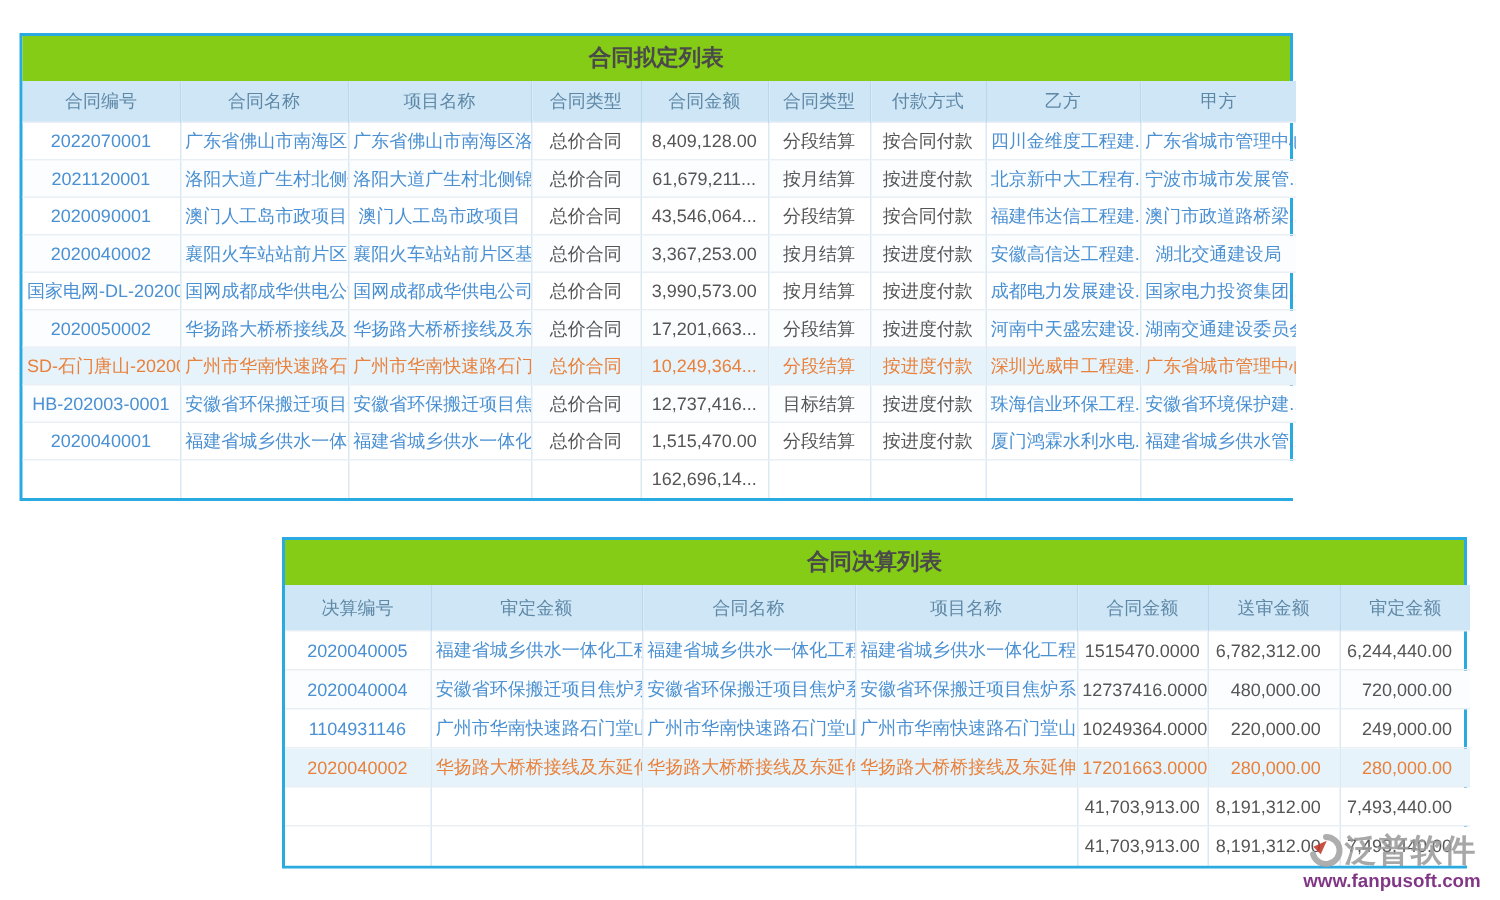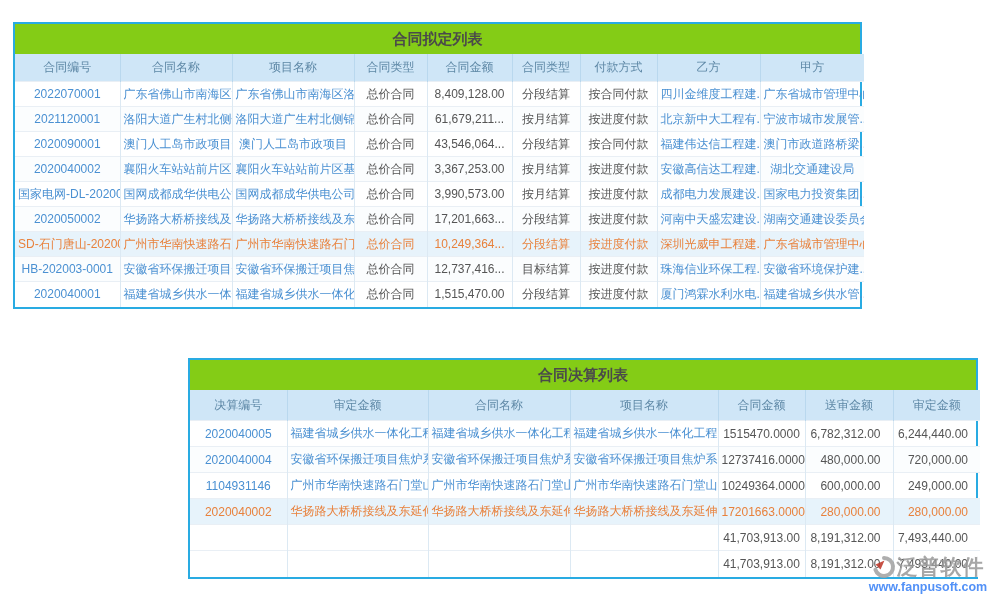--- a/index.html
+++ b/index.html
@@ -49,21 +49,21 @@
   td.amount-r{text-align:right;padding-right:12px;}
   tr.summary td{background:#fff;color:#555;}
   .watermark{
     position:absolute;right:4px;bottom:6px;z-index:10;
     width:136px;text-align:center;opacity:0.88;
   }
   .wm-brand-row{display:flex;align-items:center;justify-content:center;gap:1px;}
   .wm-brand{
     font-size:21px;font-weight:bold;color:#9b9b9b;letter-spacing:1px;text-align:right;
   }
-  .wm-url{font-size:12.5px;font-weight:bold;color:#3b82f6;margin-top:-1px;}
+  .wm-url{font-size:12.5px;font-weight:bold;color:#701a75;margin-top:-1px;}
 </style>
 </head>
 <body>
 
 <div class="panel" id="panel-draft">
   <div class="panel-title">合同拟定列表</div>
   <table>
     <colgroup>
       <col style="width:105px">
         <col style="width:112px">
@@ -181,20 +181,31 @@
           <td class="link">2020040001</td>
           <td class="link">福建省城乡供水一体化...</td>
           <td class="link">福建省城乡供水一体化...</td>
           <td>总价合同</td>
           <td>1,515,470.00</td>
           <td>分段结算</td>
           <td>按进度付款</td>
           <td class="link">厦门鸿霖水利水电...</td>
           <td class="link">福建省城乡供水管...</td>
         </tr>
+        <tr class="summary">
+          <td></td>
+          <td></td>
+          <td></td>
+          <td></td>
+          <td>162,696,14...</td>
+          <td></td>
+          <td></td>
+          <td></td>
+          <td></td>
+        </tr>
       </tbody>
   </table>
 </div>
 
 <div class="panel" id="panel-settlement">
   <div class="panel-title">合同决算列表</div>
   <table>
     <colgroup>
       <col style="width:97px">
         <col style="width:141px">
@@ -233,21 +244,21 @@
           <td>12737416.0000</td>
           <td class="amount-r">480,000.00</td>
           <td class="amount-r">720,000.00</td>
         </tr>
         <tr>
           <td class="link">1104931146</td>
           <td class="link">广州市华南快速路石门堂山...</td>
           <td class="link">广州市华南快速路石门堂山...</td>
           <td class="link">广州市华南快速路石门堂山...</td>
           <td>10249364.0000</td>
-          <td class="amount-r">600,000.00</td>
+          <td class="amount-r">220,000.00</td>
           <td class="amount-r">249,000.00</td>
         </tr>
         <tr class="selected">
           <td class="link">2020040002</td>
           <td class="link">华扬路大桥桥接线及东延伸...</td>
           <td class="link">华扬路大桥桥接线及东延伸...</td>
           <td class="link">华扬路大桥桥接线及东延伸...</td>
           <td>17201663.0000</td>
           <td class="amount-r">280,000.00</td>
           <td class="amount-r">280,000.00</td>

